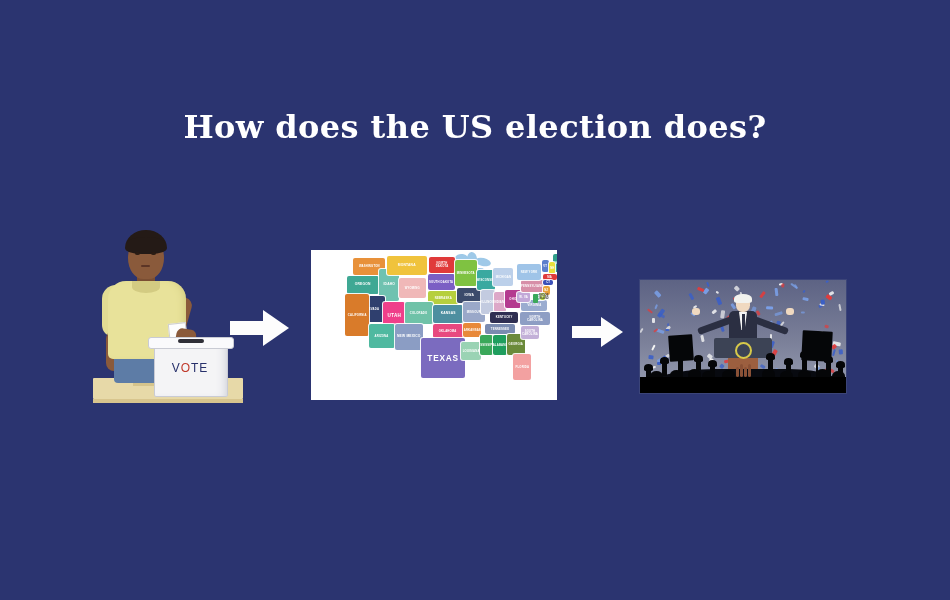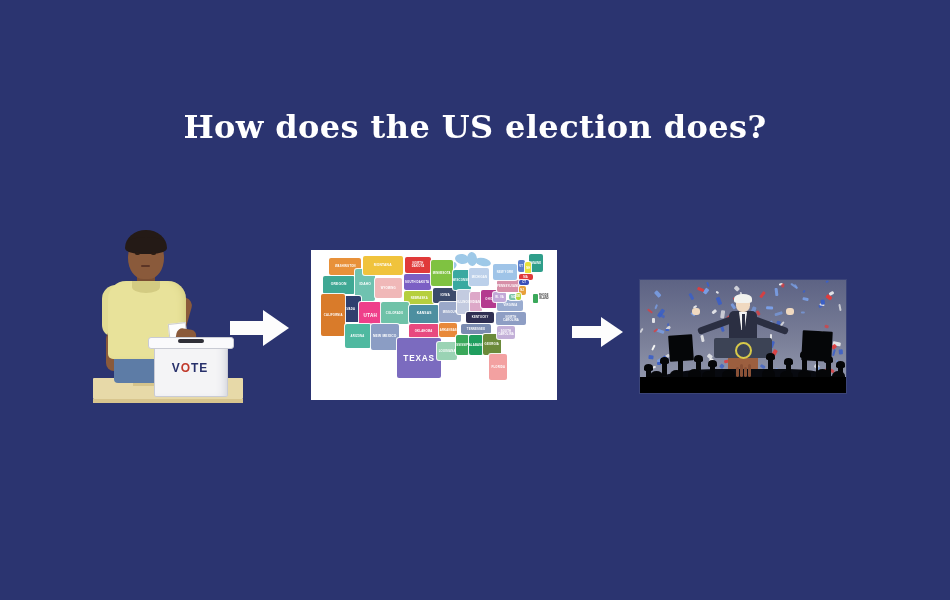--- a/index.html
+++ b/index.html
@@ -106,21 +106,21 @@
     position:absolute;left:60px;top:112px;width:84px;height:10px;
     background:#fafafc;border:1px solid #c9cbd4;border-radius:3px;z-index:8;
   }
   #vote-slot{
     position:absolute;left:90px;top:114px;width:26px;height:4px;
     background:#2f2f38;border-radius:2px;z-index:9;
   }
   #vote-label{
     position:absolute;left:66px;top:136px;width:72px;text-align:center;
     font-family:"Liberation Sans", sans-serif;
-    font-weight:bold;font-size:12px;letter-spacing:1px;
+    font-weight:normal;font-size:12px;letter-spacing:1px;
     color:#27306b;z-index:9;
   }
   #vote-label .red{color:#c0392b;}
 
   
   .arrow{position:absolute;}
   .arrow .shaft{position:absolute;background:#fdfdfd;}
   .arrow .head{position:absolute;width:0;height:0;border-style:solid;border-color:transparent transparent transparent #fdfdfd;}
   #arrow-1{left:230px;top:310px;width:60px;height:36px;}
   #arrow-1 .shaft{left:0;top:11px;width:34px;height:14px;}
@@ -138,20 +138,21 @@
     position:absolute;
     display:flex;align-items:center;justify-content:center;
     text-align:center;
     color:#ffffff;
     font-family:"Liberation Sans", sans-serif;
     font-weight:bold;
     line-height:1.0;
     border-radius:2px;
     box-shadow:0 0 0 1px rgba(255,255,255,.9);
     overflow:hidden;
+    margin-left:24px;
   }
   .state span{transform:scale(.92);display:block;}
   .tiny{font-size:3px;letter-spacing:.2px;}
   .sm{font-size:3.6px;letter-spacing:.2px;}
   .md{font-size:5px;letter-spacing:.3px;}
   .xl{font-size:9px;letter-spacing:.8px;}
   #lakes{position:absolute;left:130px;top:2px;width:52px;height:30px;}
   .lake{position:absolute;background:#9ec9e8;border-radius:50%;}
 
   

